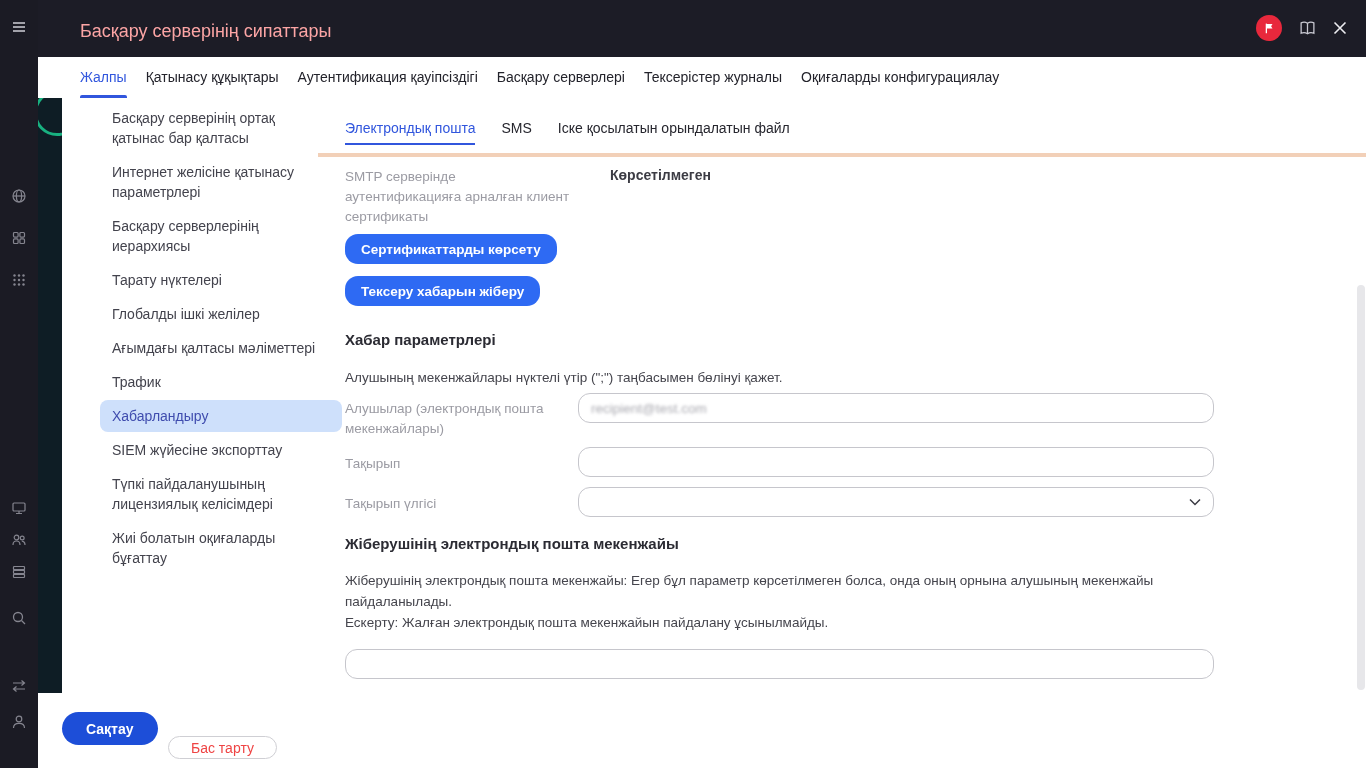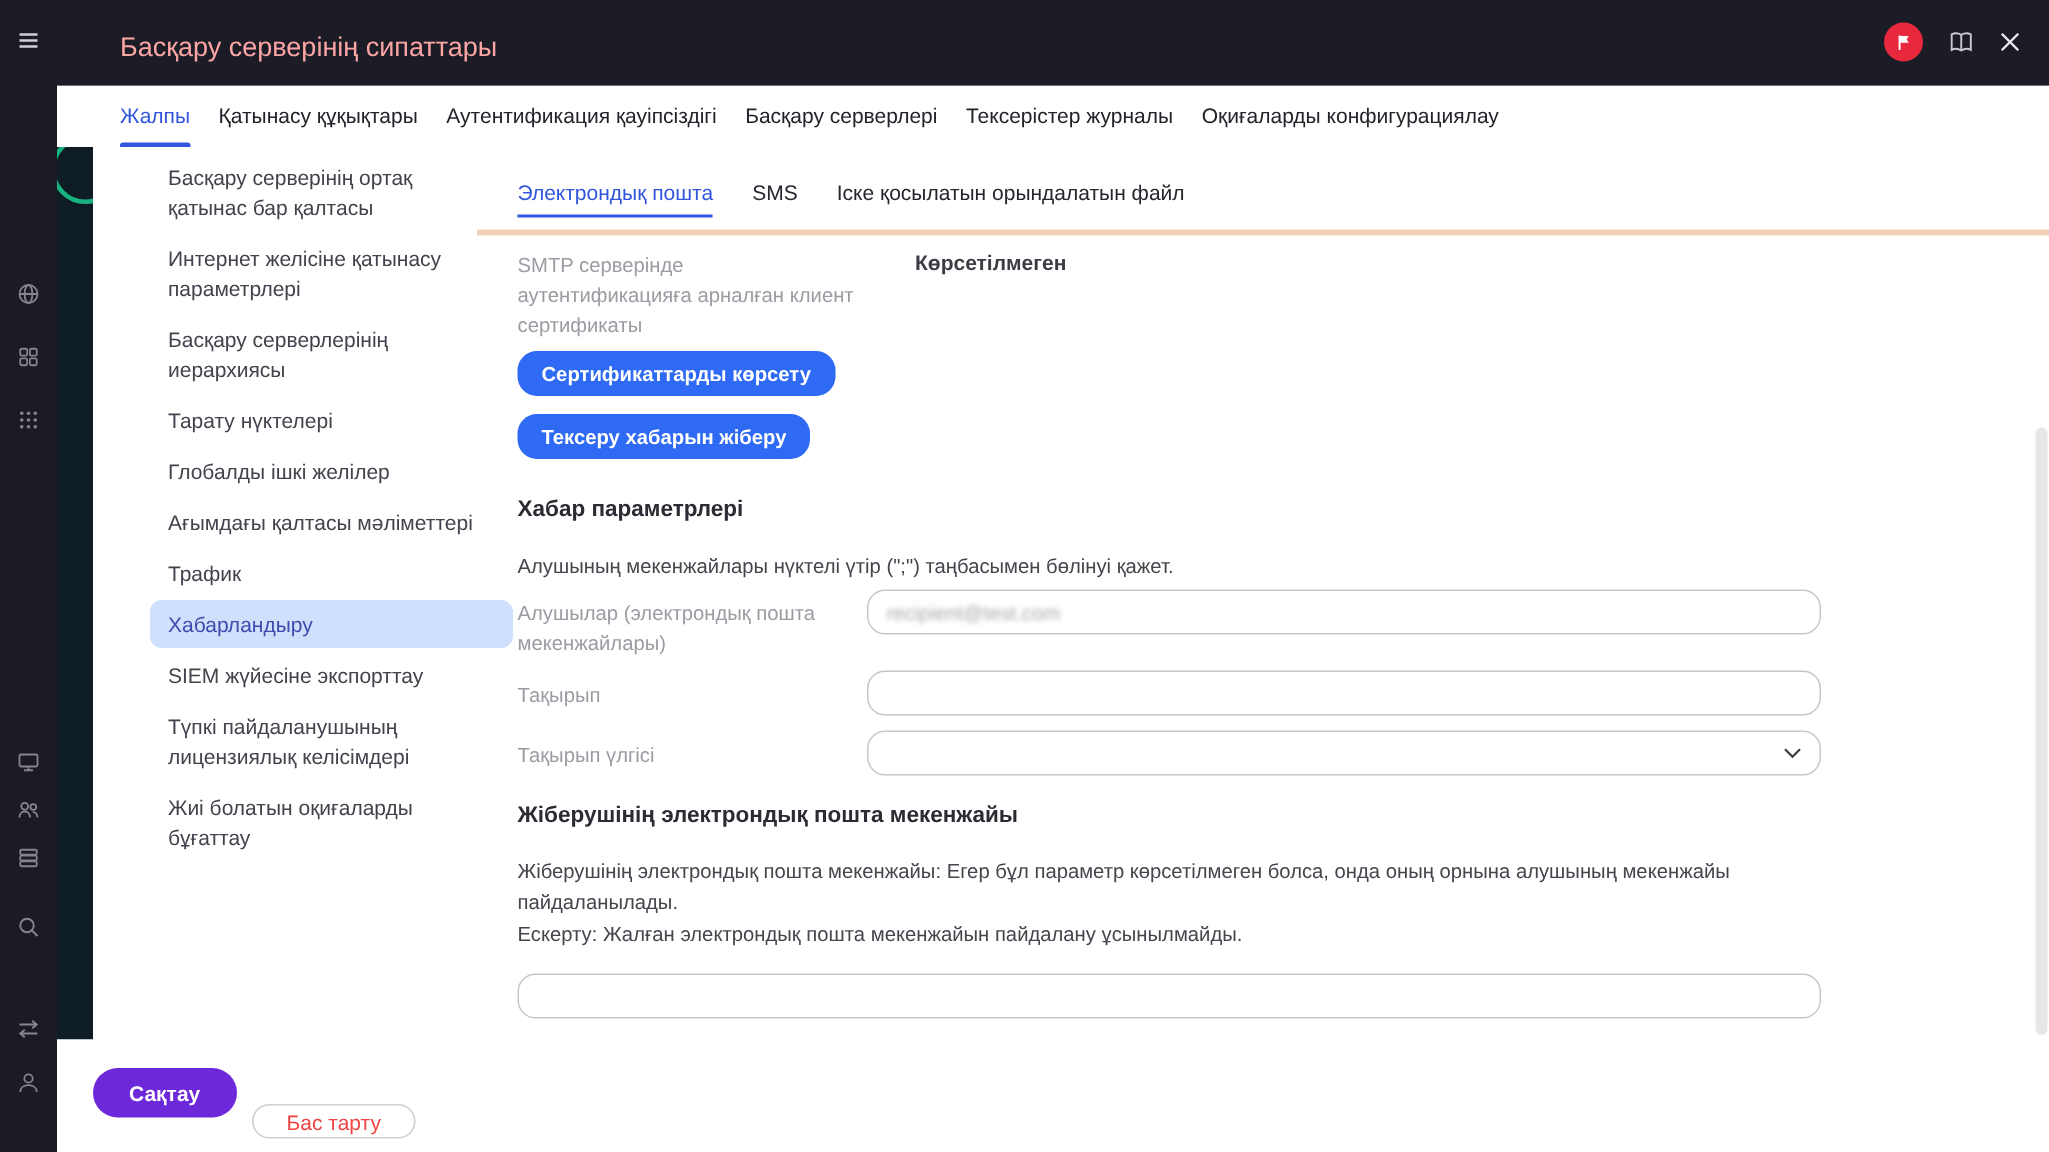--- a/index.html
+++ b/index.html
@@ -95,21 +95,21 @@
   .sel-template .chev { width: 12px; height: 8px; color: #3c3c44; }
   .in-sender { left: 27px; top: 551px; width: 869px; }
 
   
   .vscroll { position: absolute; left: 1357px; top: 160px; width: 8px; height: 533px; z-index: 45; }
   .vthumb { position: absolute; left: 0; top: 125px; width: 8px; height: 405px; background: #e7e7ea; border-radius: 4px; cursor: pointer; }
 
   
   .footer { position: absolute; left: 38px; top: 693px; right: 0; bottom: 0; background: #fff; z-index: 40; }
   .btn-save { position: absolute; left: 24px; top: 19px; height: 33px; padding: 0 24px;
-              background: #6d28d9; color: #fff; border: none; border-radius: 17px;
+              background: #1d4ed8; color: #fff; border: none; border-radius: 17px;
               font-size: 14px; font-weight: bold; font-family: "Liberation Sans", sans-serif; cursor: pointer; }
   .btn-cancel { position: absolute; left: 130px; top: 19px; height: 23px; padding: 0 22px;
               background: #fff; color: #ef4444; border: 1px solid #cfcfd4; border-radius: 17px;
               font-size: 14px; font-family: "Liberation Sans", sans-serif; cursor: pointer; margin-top: 24px; }
 </style>
 </head>
 <body>
 
 <div class="page-white"></div>
 

